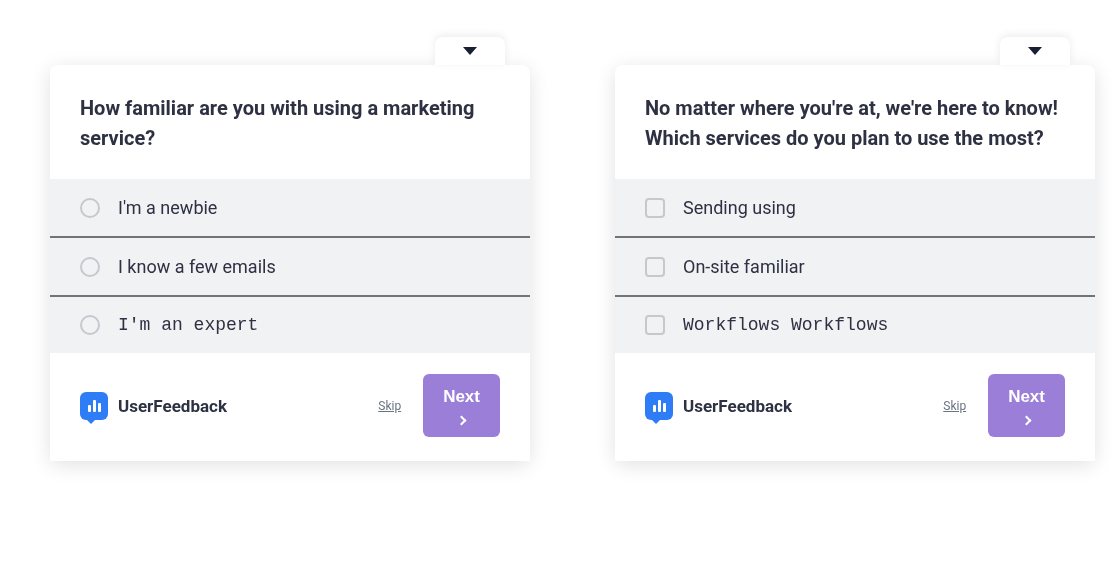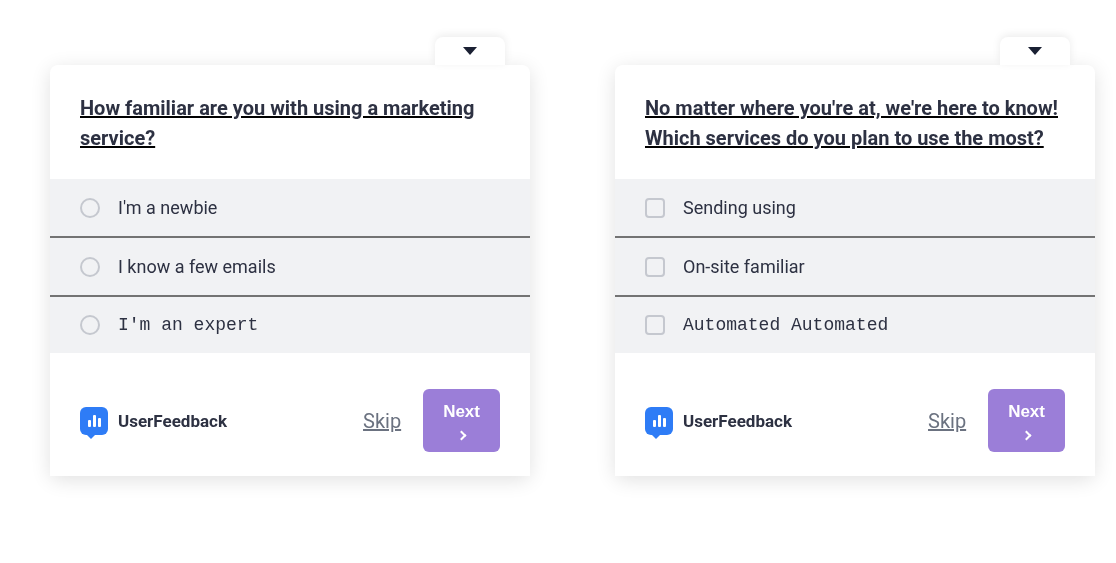--- a/index.html
+++ b/index.html
@@ -51,21 +51,20 @@
     .chevron-down {
       width: 0;
       height: 0;
       border-left: 7px solid transparent;
       border-right: 7px solid transparent;
       border-top: 8px solid #1a2033;
     }
     
     .question-header {
       padding: 28px 30px 26px 30px;
-      text-decoration: underline;
     }
     
     .question-text {
       font-size: 20px;
       font-weight: 700;
       color: #2d3142;
       line-height: 1.5;
     }
     
     .options-container {
@@ -104,21 +103,21 @@
     
     .option-label {
       font-size: 18px;
       color: #2d3142;
       font-weight: 400;
     }
     
     .card-footer {
       display: flex;
       align-items: center;
-      padding: 36px 30px 24px 30px;
+      padding: 21px 30px 24px 30px;
       background: #ffffff;
     }
     
     .logo-badge {
       width: 28px;
       height: 28px;
       background: #2e7cf6;
       border-radius: 6px;
       display: flex;
       align-items: center;
@@ -162,21 +161,21 @@
     }
     
     .footer-actions {
       margin-left: auto;
       display: flex;
       align-items: center;
       gap: 22px;
     }
     
     .skip-link {
-      font-size: 20px;
+      font-size: 12px;
       color: #6b7280;
       text-decoration: underline;
       cursor: pointer;
     }
     
     .next-button {
       background: #9b7ed8;
       color: white;
       border: none;
       padding: 13px 20px;
@@ -259,21 +258,21 @@
     <div class="option-row">
       <div class="checkbox-square"></div>
       <span class="option-label">Sending using</span>
     </div>
     <div class="option-row">
       <div class="checkbox-square"></div>
       <span class="option-label">On-site familiar</span>
     </div>
     <div class="option-row">
       <div class="checkbox-square"></div>
-      <span class="option-label">Automated Automated</span>
+      <span class="option-label">Workflows Workflows</span>
     </div>
   </div>
 
   <div class="card-footer">
     <div class="logo-badge">
       <div class="logo-bars">
         <div class="logo-bar bar1"></div>
         <div class="logo-bar bar2"></div>
         <div class="logo-bar bar3"></div>
       </div>

